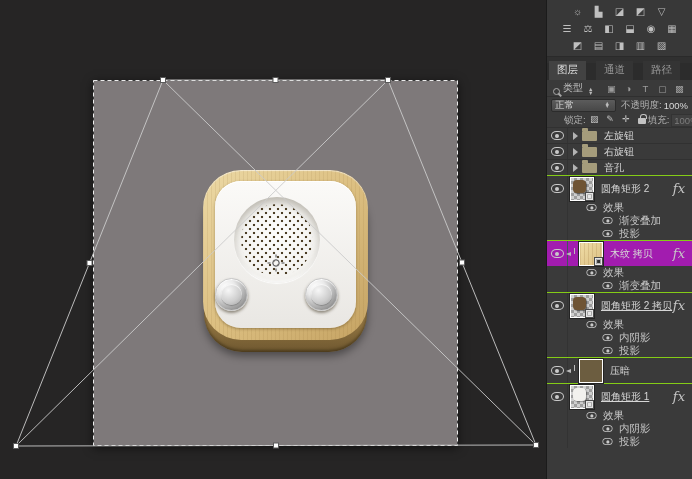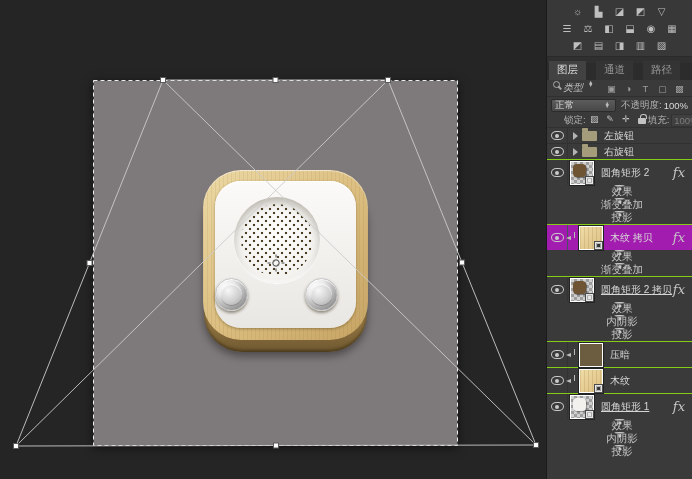--- a/index.html
+++ b/index.html
@@ -50,21 +50,21 @@
   .adj { height:56px; background:#383838; padding-top:3px; }
   .adj-row { display:flex; justify-content:center; gap:7px; height:17px; align-items:center; }
   .adj-icon { width:14px; height:13px; display:flex; align-items:center; justify-content:center;
               font-size:10px; line-height:1; color:#bfbfbf; }
   .panel-gap { height:7px; background:#303030; border-top:1px solid #2a2a2a; }
   .tabbar { height:17px; background:#2c2c2c; display:flex; align-items:flex-end; padding-left:2px; }
   .tab { font-size:10.5px; padding:2px 8px 3px; background:#343434; color:#969696; margin-right:10px; }
   .tab.active { background:#424242; color:#d8d8d8; }
   .filterrow { height:17px; display:flex; align-items:center; background:#3a3a3a;
                border-bottom:1px solid #2f2f2f; padding:0 4px; }
-  .kind-btn { display:flex; align-items:flex-start; gap:3px; font-size:10px; color:#bdbdbd; padding:1px 2px;font-style:italic; }
+  .kind-btn { display:flex; align-items:flex-end; gap:3px; font-size:10px; color:#bdbdbd; padding:1px 2px; }
   .mag { width:7px; height:7px; border:1.4px solid #a8a8a8; border-radius:50%; position:relative; }
   .mag::after { content:""; position:absolute; width:4px; height:1.5px; background:#a8a8a8;
                 transform:rotate(45deg); right:-3px; bottom:-1px; }
   .updown { display:flex; flex-direction:column; line-height:3.4px; font-size:5.5px; color:#bbb; margin:0 2px; }
   .filter-icons { display:flex; gap:5px; margin-left:8px; }
   .f-icon { font-size:9.5px; color:#9c9c9c; width:12px; text-align:center; }
   .blendrow { height:16px; display:flex; align-items:center; padding:0 4px; border-bottom:0; }
   .blend-field { width:88px; height:13px; background:linear-gradient(#5c5c5c,#474747);
                  border:1px solid #2c2c2c; border-radius:2px; display:flex; align-items:center;
                  font-size:9.5px; color:#dcdcdc; padding:0 3px; }
@@ -79,21 +79,21 @@
   .css-lock { width:8px; height:6px; background:#c2c2c2; border-radius:1px; position:relative;
               margin-top:4px; display:inline-block; }
   .css-lock::before { content:""; position:absolute; top:-4px; left:1.5px; width:5px; height:4px;
               border:1.3px solid #c2c2c2; border-bottom:none; border-radius:3px 3px 0 0; }
 
   
   .layer-list { position:absolute; left:0; top:127px; right:0; bottom:0; background:#3a3a3a; overflow:hidden; }
   .lrow { display:flex; align-items:center; }
   .lrow.group { height:16px; border-top:1px solid #313131; }
   .lrow.layer { height:26px; border-top:1px solid #84cc16; }
-  .lrow.fxh, .lrow.fx { height:13px;flex-direction:column; }
+  .lrow.fxh, .lrow.fx { height:13px; }
   .lrow.sel { background:#a21caf; }
   .eyecell { width:21px; align-self:stretch; border-right:1px solid #333;
              display:flex; align-items:center; justify-content:center; flex:none; }
   .sel .eyecell { border-right-color:#46525e; }
   .eye { width:13px; height:9px; position:relative; display:inline-block; }
   .eye::before { content:""; position:absolute; inset:0; border:1.2px solid #c9c9c9; border-radius:50% / 60%; }
   .eye::after  { content:""; position:absolute; left:4.5px; top:2.5px; width:4px; height:4px;
                  border-radius:50%; background:#c9c9c9; }
   .eye.small { transform:scale(.78); }
   .tri { width:0; height:0; border-left:5px solid #b3b3b3; border-top:4px solid transparent;
@@ -266,20 +266,28 @@
         <div class="lname">左旋钮</div>
       </div>
       <div class="lrow group">
         <div class="eyecell">
           <div class="eye"></div>
         </div>
         <div class="tri"></div>
         <div class="folder"></div>
         <div class="lname">右旋钮</div>
       </div>
+      <div class="lrow group">
+        <div class="eyecell">
+          <div class="eye"></div>
+        </div>
+        <div class="tri"></div>
+        <div class="folder"></div>
+        <div class="lname">音孔</div>
+      </div>
       <div class="lrow layer">
         <div class="eyecell">
           <div class="eye"></div>
         </div>
         <div class="thumb checker">
           <div class="badge">▢</div>
         </div>
         <div class="lname">圆角矩形 2</div>
         <div class="fxmark">fx</div>
       </div>
@@ -357,30 +365,20 @@
           <div class="eye"></div>
         </div>
         <div class="clip"></div>
         <div class="thumb dark"></div>
         <div class="lname">压暗</div>
       </div>
       <div class="lrow layer">
         <div class="eyecell">
           <div class="eye"></div>
         </div>
-        <div class="clip"></div>
-        <div class="thumb wood">
-          <div class="badge">▣</div>
-        </div>
-        <div class="lname">木纹</div>
-      </div>
-      <div class="lrow layer">
-        <div class="eyecell">
-          <div class="eye"></div>
-        </div>
         <div class="thumb checker-light">
           <div class="badge">▢</div>
         </div>
         <div class="lname u">圆角矩形 1</div>
         <div class="fxmark">fx</div>
       </div>
       <div class="lrow fxh">
         <div class="eyecell"></div>
         <div class="indent1"></div>
         <div class="eye small"></div>

